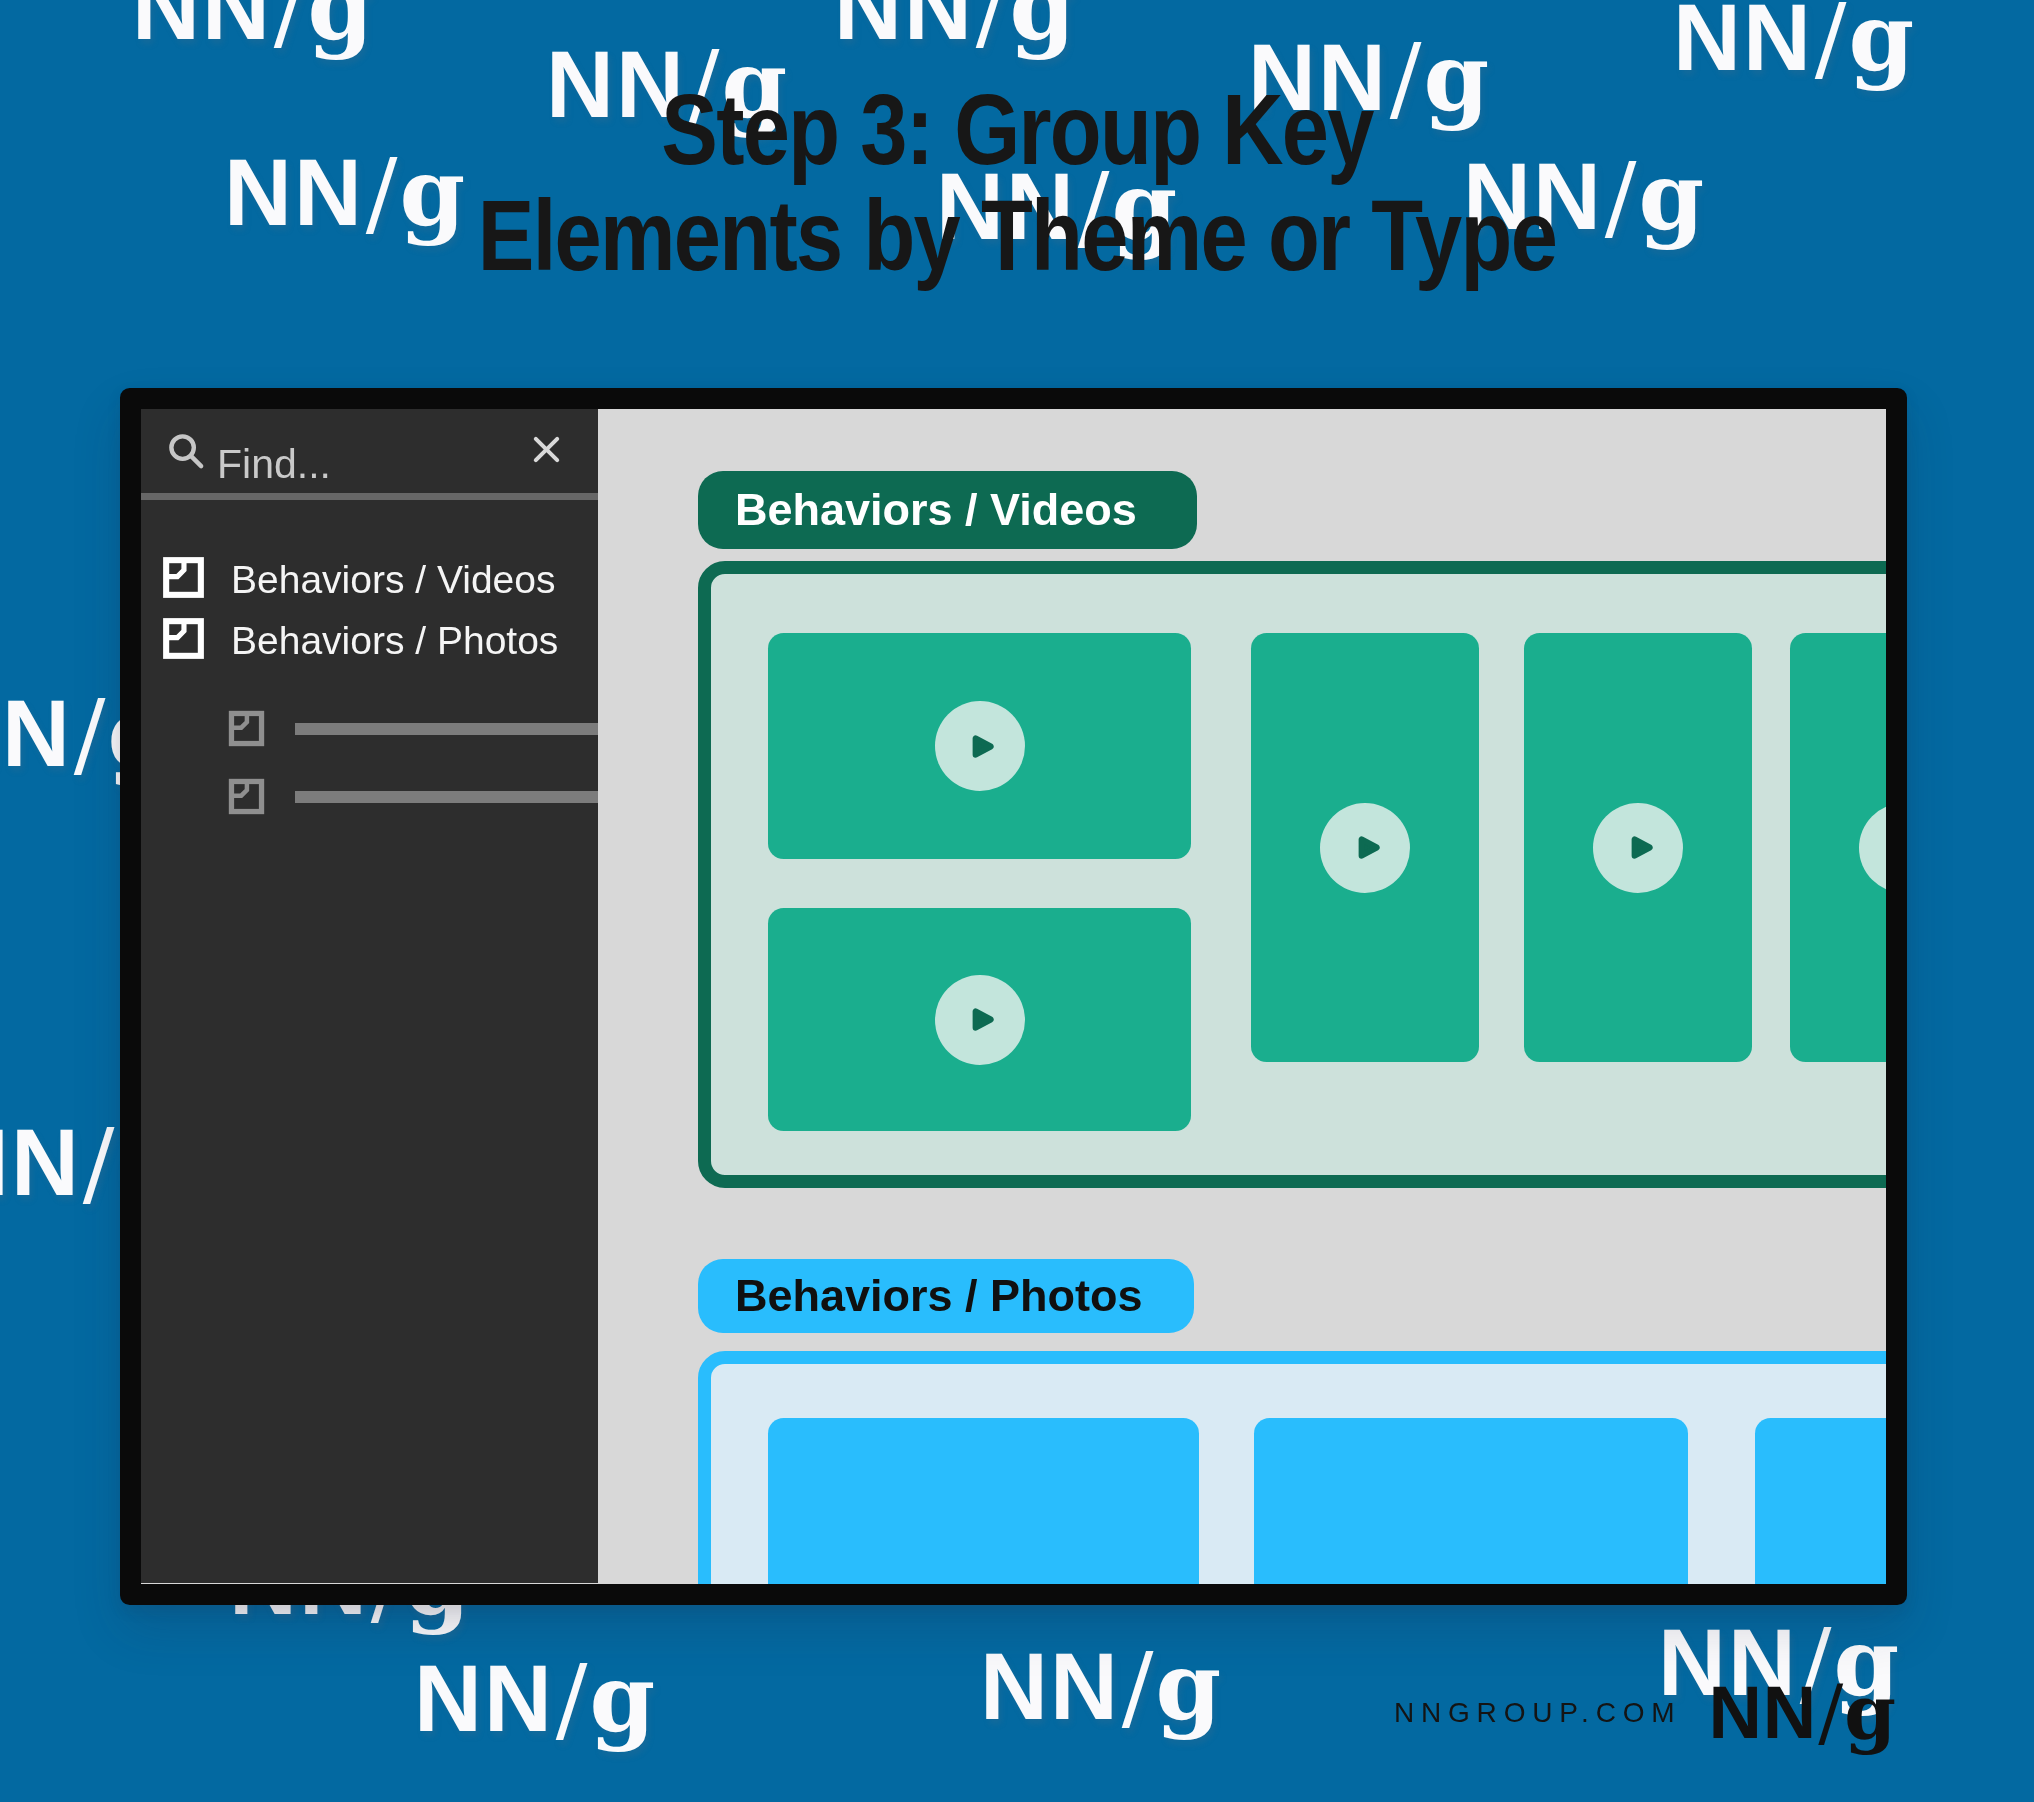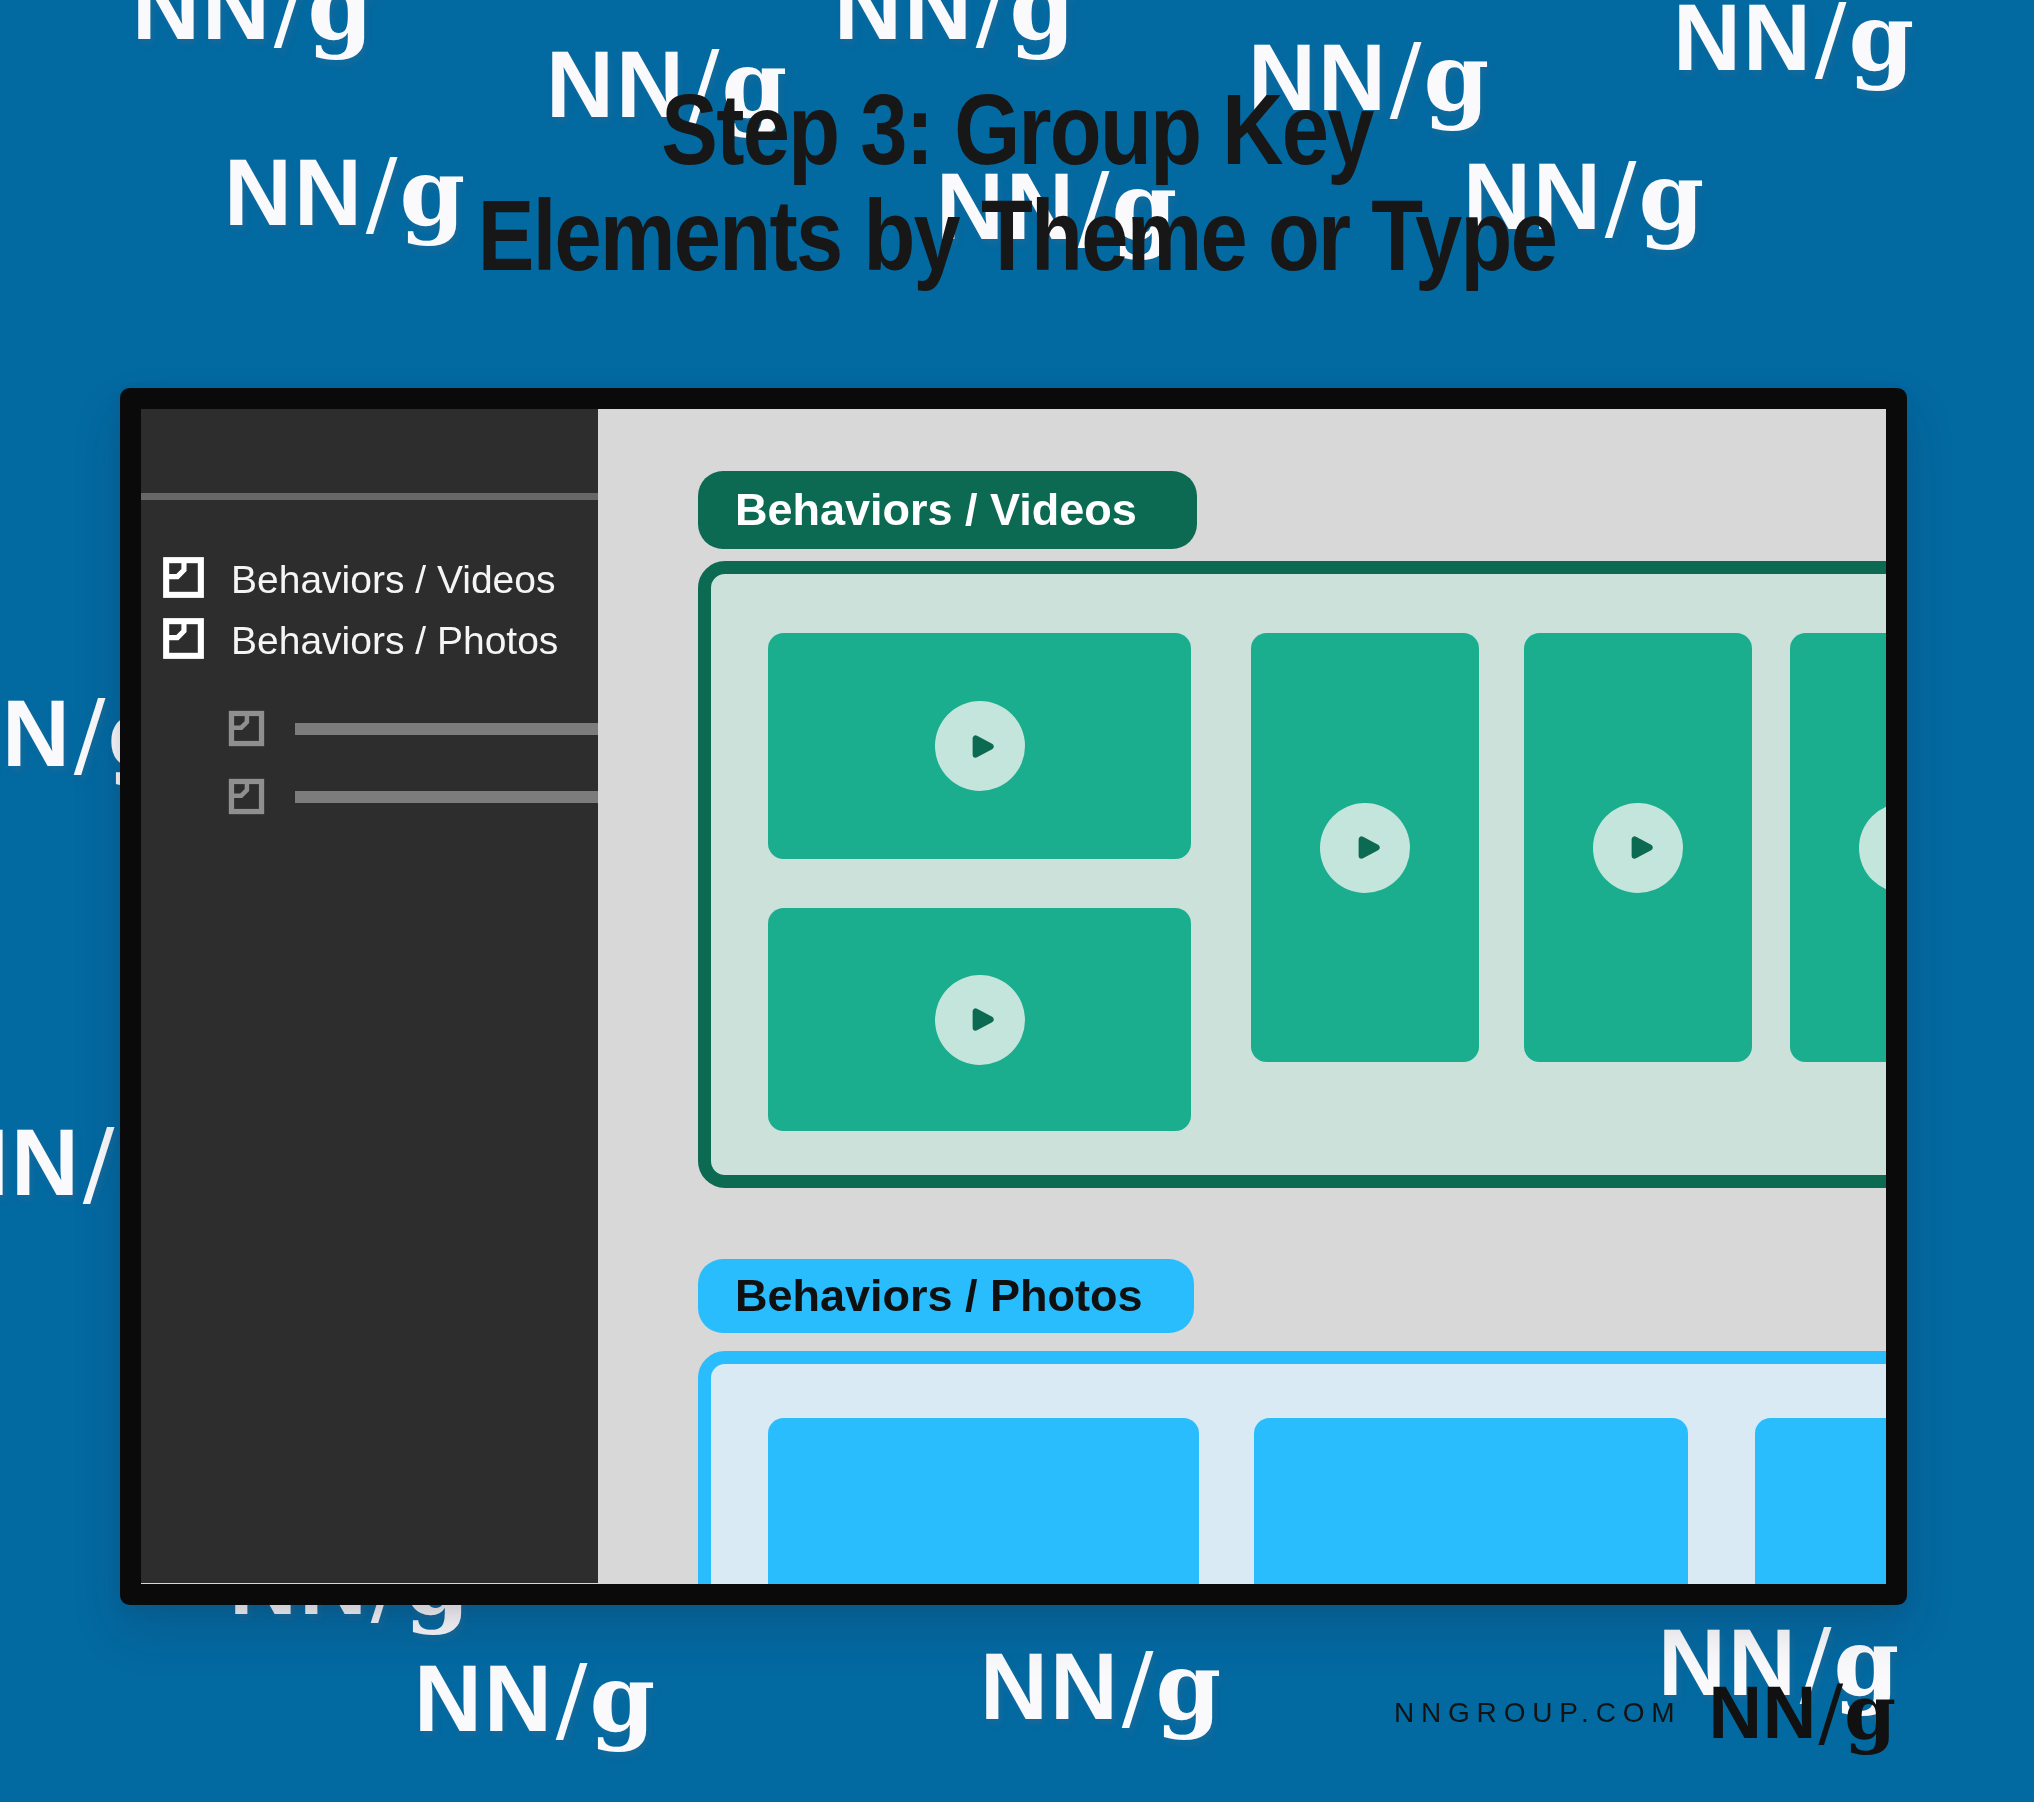--- a/index.html
+++ b/index.html
@@ -78,20 +78,31 @@
 
   <div class="title">
     <div>Step 3: Group Key</div>
     <div>Elements by Theme or Type</div>
   </div>
 
   <div class="window">
 
     <div class="sidebar">
 
+      <div class="findrow">
+        <svg style="position:absolute;left:25px;top:21.5px" width="41" height="41" viewBox="0 0 42 42" fill="none">
+          <circle cx="17" cy="17" r="11.5" stroke="#c6c6c6" stroke-width="4.5"></circle>
+          <line x1="26" y1="26" x2="36" y2="36" stroke="#c6c6c6" stroke-width="4.5" stroke-linecap="round"></line>
+        </svg>
+        <span class="find-text">Find...</span>
+        <svg style="position:absolute;right:35px;top:24.4px" width="33" height="33" viewBox="0 0 34 34">
+          <line x1="6" y1="6" x2="28" y2="28" stroke="#d9d9d9" stroke-width="4.2" stroke-linecap="round"></line>
+          <line x1="28" y1="6" x2="6" y2="28" stroke="#d9d9d9" stroke-width="4.2" stroke-linecap="round"></line>
+        </svg>
+      </div>
 
       <div class="sb-divider"></div>
 
       <div class="sb-row" style="top:142px">
         <svg style="position:absolute;left:19.5px;top:3.9px" width="45" height="45" viewBox="0 0 48 48" fill="none">
           <rect x="5.5" y="5.5" width="37" height="37" stroke="#ffffff" stroke-width="6.5"></rect>
           <path d="M5.5 23 L17.5 23 L24.5 16 L24.5 5.5" stroke="#ffffff" stroke-width="5.5"></path>
         </svg>
         <span class="sb-label">Behaviors / Videos</span>
       </div>

